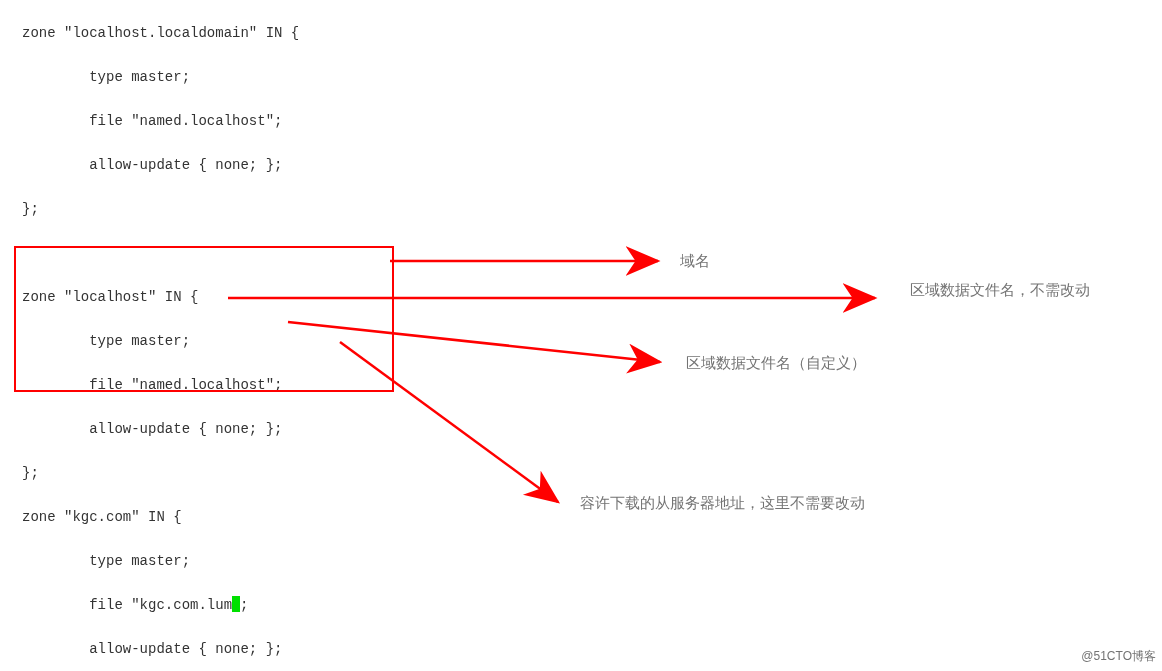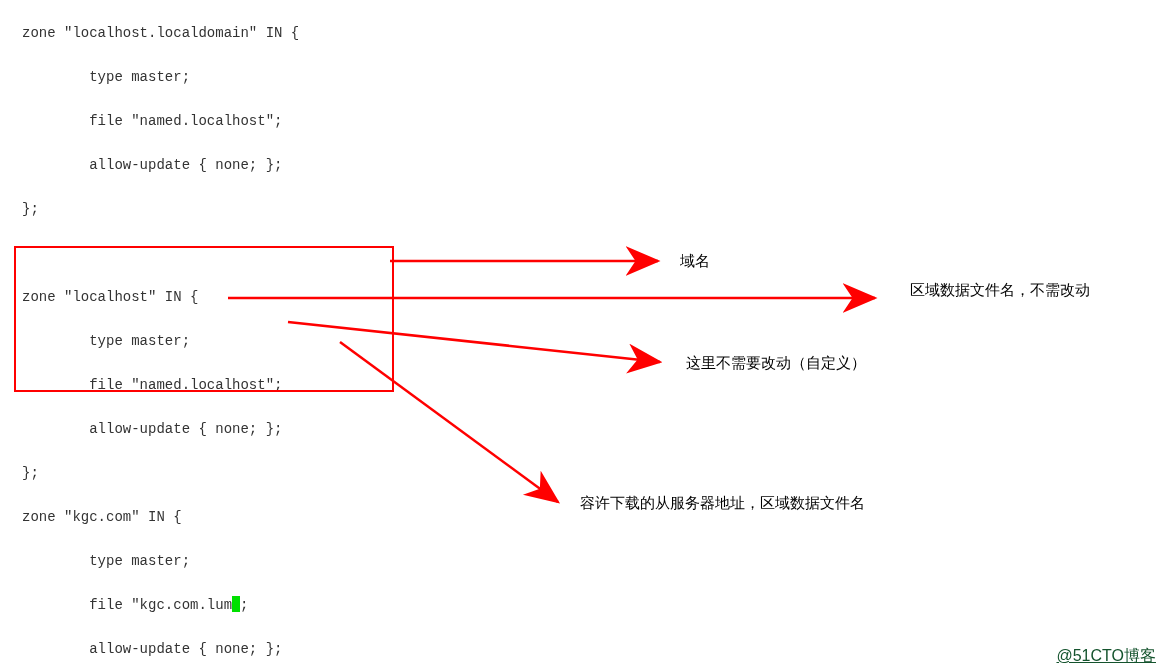--- a/index.html
+++ b/index.html
@@ -39,44 +39,43 @@
     left: 14px;
     top: 246px;
     width: 376px;
     height: 142px;
     background: transparent;
     pointer-events: none;
   }
 
   .annotation {
     position: absolute;
-    color: #000000;
+    color: #737373;
     font-family: "Microsoft YaHei", Arial, sans-serif;
     font-size: 15px;
     line-height:20px;
   }
 
   svg.arrows {
     position: absolute;
     left:0; top:0;
     width: 1162px;
     height: 671px;
     pointer-events: none;
   }
   .arrow-line { stroke: #ff0000; stroke-width:2.5; fill:none; }
   .arrow-head { fill:#ff0000; }
 
   .watermark {
     position: absolute;
     right: 6px;
     bottom: 4px;
     font-family: "Microsoft YaHei", Arial, sans-serif;
-    font-size: 16px;
-    color: #14532d;
-    text-decoration: underline;
+    font-size: 12px;
+    color: #737373;
   }
 </style>
 </head>
 <body>
 
 <div class="code-pane">
 <span class="code-line">zone "localhost.localdomain" IN {</span>
 <span class="code-line">        type master;</span>
 <span class="code-line">        file "named.localhost";</span>
 <span class="code-line">        allow-update { none; };</span>
@@ -119,16 +118,16 @@
 
   <line x1="228" y1="298" x2="875" y2="298" class="arrow-line" marker-end="url(#ah)"></line>
 
   <line x1="288" y1="322" x2="660" y2="362" class="arrow-line" marker-end="url(#ah)"></line>
 
   <line x1="340" y1="342" x2="558" y2="502" class="arrow-line" marker-end="url(#ah)"></line>
 </svg>
 
 <div class="annotation" style="left:680px; top:251px;">域名</div>
 <div class="annotation" style="left:910px; top:280px; width:230px;">区域数据文件名，不需改动</div>
-<div class="annotation" style="left:686px; top:353px;">这里不需要改动（自定义）</div>
-<div class="annotation" style="left:580px; top:493px;">容许下载的从服务器地址，区域数据文件名</div>
+<div class="annotation" style="left:686px; top:353px;">区域数据文件名（自定义）</div>
+<div class="annotation" style="left:580px; top:493px;">容许下载的从服务器地址，这里不需要改动</div>
 
 <div class="watermark">@51CTO博客</div>
 
 </body></html>

